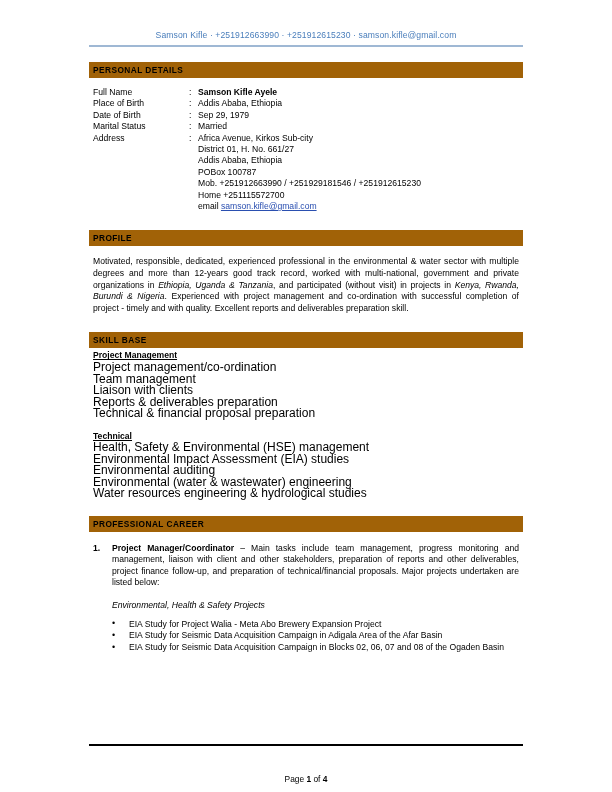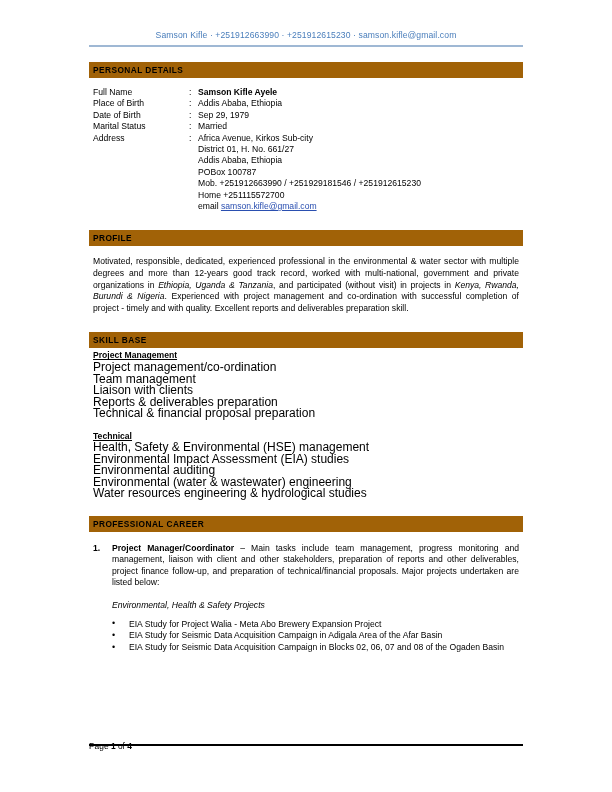--- a/index.html
+++ b/index.html
@@ -158,23 +158,23 @@
     position: absolute;
     left: 89px;
     top: 744px;
     width: 434px;
     height: 1.6px;
     background: #000000;
   }
   .footer-text {
     position: absolute;
     left: 89px;
-    top: 741px;
-    width: 434px;
-    text-align: left;
+    top: 774px;
+    width: 434px;
+    text-align: center;
     font-size: 8.4px;
     color: #000;
   }
   .footer-text b { font-weight: bold; }
 </style>
 </head>
 <body>
 
 <div class="page">
 

